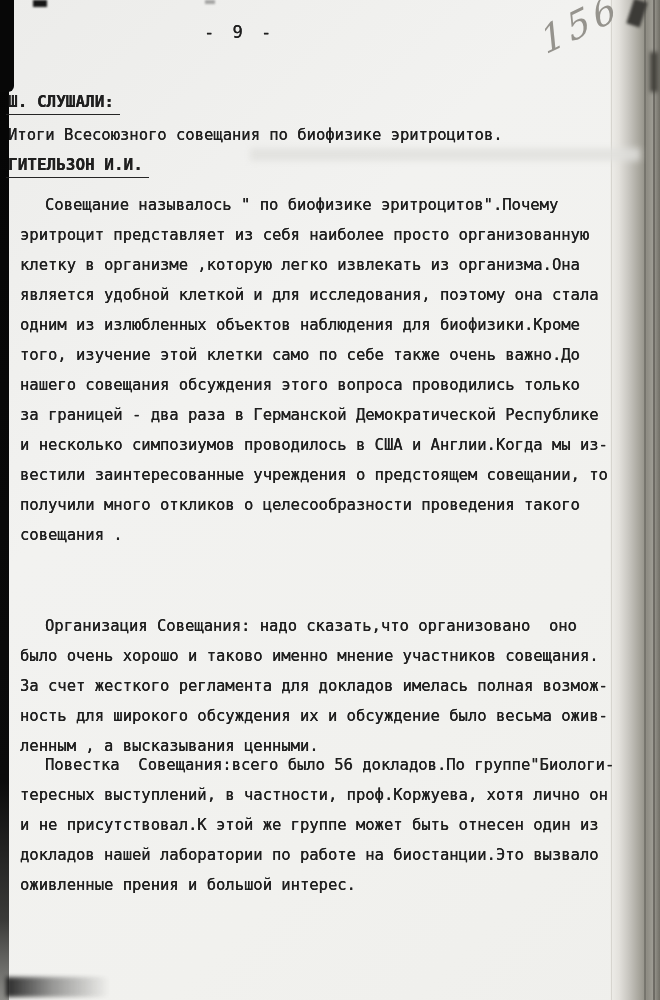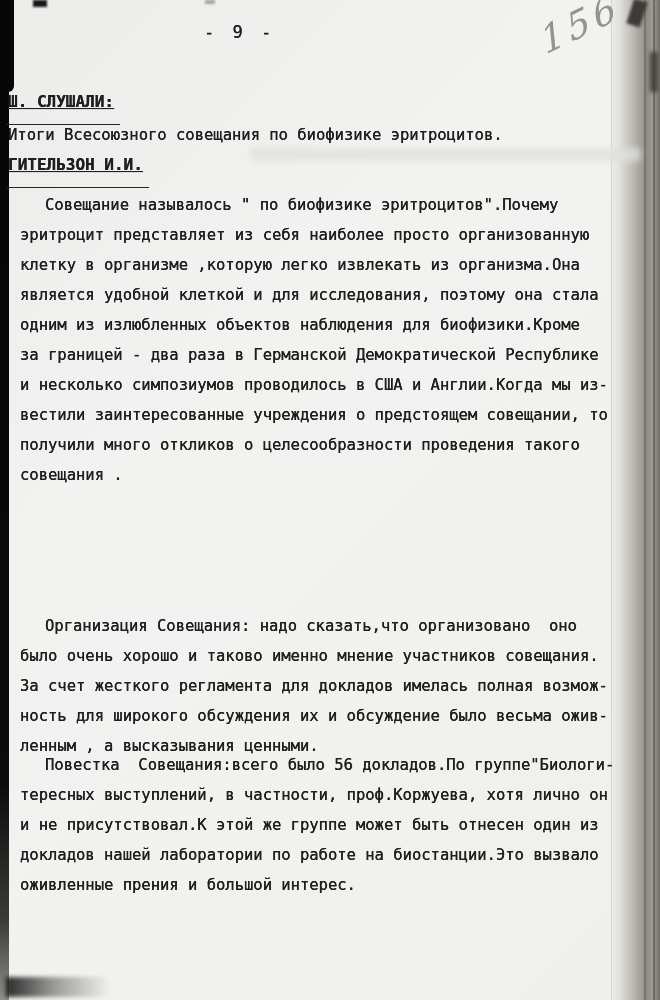--- a/index.html
+++ b/index.html
@@ -26,21 +26,21 @@
   .speck-b{position:absolute;left:205px;top:0;width:10px;height:4px;background:#333;opacity:.4;filter:blur(1px);}
   .smear{position:absolute;left:250px;top:148px;width:390px;height:13px;background:#e0e0dd;filter:blur(3px);opacity:.8;}
 
   
   .ink{color:#1f1f1f;text-shadow:0 0 .5px rgba(0,0,0,.85),.3px .3px 0 rgba(0,0,0,.3);}
   .page-number{position:absolute;left:204px;top:22px;font-size:17px;letter-spacing:4px;}
   .handwritten{position:absolute;left:538px;top:2px;font-family:"DejaVu Serif","Liberation Serif",serif;
         font-style:italic;font-size:37px;color:#95938d;letter-spacing:5px;
         transform:rotate(-26deg) skewX(-10deg);text-shadow:none;}
   .heading{position:absolute;left:6px;font-size:16px;font-weight:bold;
-        border-bottom:1.6px solid #252525;padding:0 6px 13px 2px;text-decoration:underline;}
+        border-bottom:1.6px solid #252525;padding:0 6px 3px 2px;}
   .agenda{top:92px;}
   .speaker{top:155px;text-align:center;}
   .subtitle{position:absolute;left:8px;top:126px;font-size:15.5px;}
   .para{position:absolute;left:20px;width:600px;font-size:15.5px;}
   .line{white-space:pre;height:30px;line-height:30px;}
   .indent{padding-left:25px;}
   .p1{top:190px;}
   .p2{top:595px;margin-top:16px;}
   .p3{top:750px;}
   .p4{top:945px;}
@@ -69,20 +69,22 @@
   <div class="heading agenda ink">Ш. СЛУШАЛИ:</div>
   <div class="subtitle ink">Итоги Всесоюзного совещания по биофизике эритроцитов.</div>
   <div class="heading speaker ink">ГИТЕЛЬЗОН И.И.</div>
 
   <div class="para p1 ink">
     <div class="line indent">Совещание называлось " по биофизике эритроцитов".Почему</div>
     <div class="line">эритроцит представляет из себя наиболее просто организованную</div>
     <div class="line">клетку в организме ,которую легко извлекать из организма.Она</div>
     <div class="line">является удобной клеткой и для исследования, поэтому она стала</div>
     <div class="line">одним из излюбленных объектов наблюдения для биофизики.Кроме</div>
+    <div class="line">того, изучение этой клетки само по себе также очень важно.До</div>
+    <div class="line">нашего совещания обсуждения этого вопроса проводились только</div>
     <div class="line">за границей - два раза в Германской Демократической Республике</div>
     <div class="line">и несколько симпозиумов проводилось в США и Англии.Когда мы из-</div>
     <div class="line">вестили заинтересованные учреждения о предстоящем совещании, то</div>
     <div class="line">получили много откликов о целесообразности проведения такого</div>
     <div class="line">совещания .</div>
   </div>
 
   <div class="para p2 ink">
     <div class="line indent">Организация Совещания: надо сказать,что организовано  оно</div>
     <div class="line">было очень хорошо и таково именно мнение участников совещания.</div>

